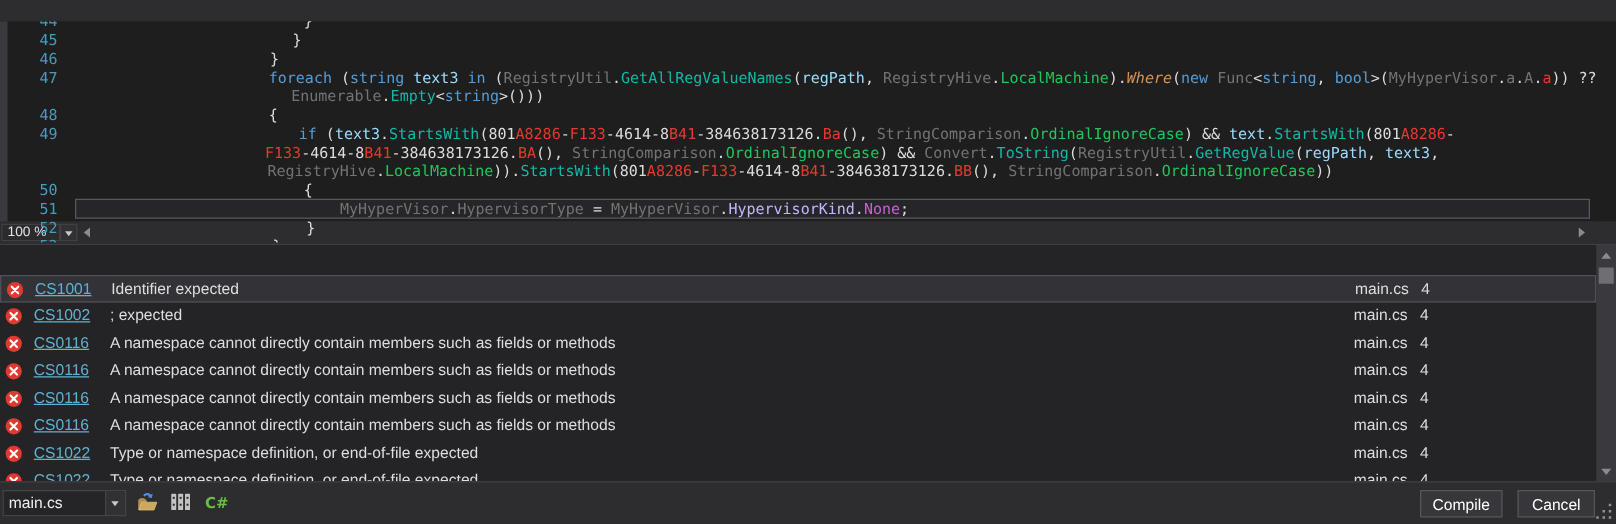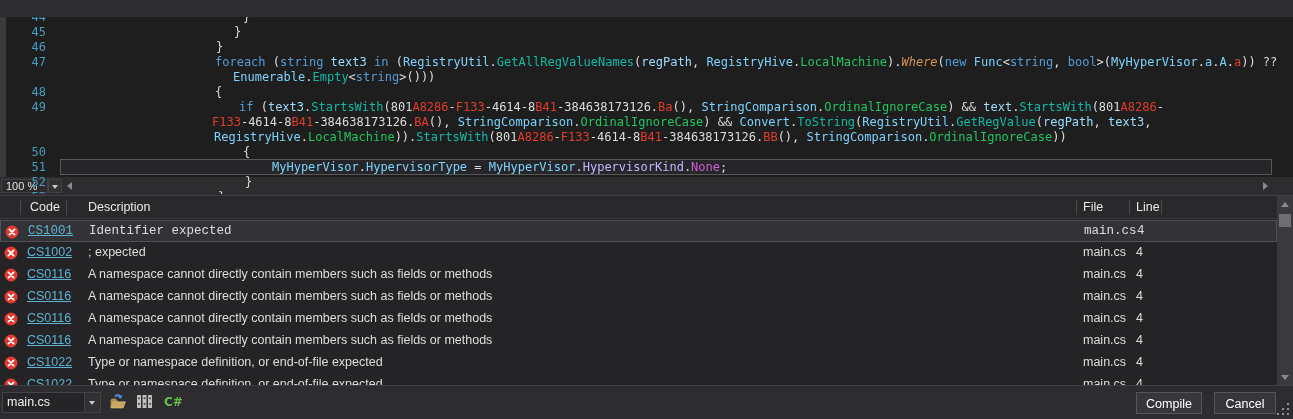--- a/index.html
+++ b/index.html
@@ -34,21 +34,21 @@
   .hscroll-track{position:absolute;left:63px;top:0;width:1214px;height:18px;background:#2D2D30;}
 
   
   .error-panel{position:absolute;left:0;top:195px;width:1293px;height:190px;background:#242427;
                border-top:1px solid #3F3F46;box-sizing:border-box;overflow:hidden;color:#DEDEDE;}
   .err-header{position:absolute;left:0;top:0;width:1277px;height:23px;background:#29292C;
               border-bottom:1px solid #3F3F46;box-sizing:border-box;font-size:12.5px;color:#E8E8E8;}
   .hdr-label{position:absolute;top:4px;}
   .hdr-sep{position:absolute;top:4px;width:1px;height:15px;background:#48484D;}
   .err-row{position:absolute;left:0;width:1277px;height:22px;font-size:12.5px;color:#DEDEDE;box-sizing:border-box;}
-  .err-row.sel{background:#333337;border:1px solid #505056;font-family:Liberation Mono, monospace;}
+  .err-row.sel{background:#333337;border:1px solid #505056;}
   .err-icon{position:absolute;left:4px;top:4px;width:14px;height:14px;}
   .err-code{position:absolute;left:27px;top:3px;color:#5FB2D2;text-decoration:underline;cursor:pointer;}
   .err-desc{position:absolute;left:88px;top:3px;}
   .err-file{position:absolute;left:1083px;top:3px;}
   .err-line{position:absolute;left:1136px;top:3px;}
 
   
   .bottom-bar{position:absolute;left:0;top:385px;width:1293px;height:34px;background:#2D2D30;
               border-top:1px solid #3F3F46;box-sizing:border-box;}
   .file-combo{position:absolute;left:2px;top:6px;width:99px;height:21px;background:#252528;
@@ -57,21 +57,21 @@
   .combo-arrow{position:absolute;right:0;top:0;width:15px;height:19px;background:#313134;border-left:1px solid #43434A;}
   .combo-arrow .ca{position:absolute;left:4px;top:8px;width:0;height:0;border-left:3px solid transparent;border-right:3px solid transparent;border-top:4px solid #C8C8C8;}
   .bb-icon{position:absolute;top:7px;}
   .csharp{color:#69BE47;font-weight:bold;font-size:12px;font-family:"DejaVu Sans",sans-serif;}
   .btn{position:absolute;top:6px;height:22px;background:#37373B;border:1px solid #55555B;
        color:#ffffff;font-size:12.5px;text-align:center;line-height:20px;box-sizing:border-box;cursor:pointer;}
   .grip{position:absolute;right:4px;bottom:4px;width:2px;height:2px;background:#909095;
         box-shadow:-5px 0 #909095,-10px 0 #909095,0 -5px #909095,-5px -5px #909095,0 -10px #909095;}
 </style>
 <style>.tk-k{color:#569CD6}
-.tk-t{color:#7dd3fc}
+.tk-t{color:#737373}
 .tk-m{color:#14b8a6}
 .tk-mi{color:#D79356}
 .tk-l{color:#9CDCFE}
 .tk-e{color:#22c55e}
 .tk-n{color:#CD5FD0}
 .tk-r{color:#E23B2E}
 .tk-p{color:#DCDCDC}
 .tk-w{color:#c4b5fd}
 .ln{color:#469CBE}</style></head>
 <body>
@@ -109,31 +109,20 @@
     <div class="zoom-arrow">
         <span class="ca"></span>
       </div>
     <div class="hscroll-track">
       <span class="tri-left" style="left:4px;top:5px;"></span>
       <span class="tri-right" style="left:1200px;top:5px;"></span>
     </div>
   </div>
 
   <div class="error-panel">
-    <div class="err-header">
-      <span class="hdr-sep" style="left:20px;"></span>
-      <span class="hdr-label" style="left:30px;">Code</span>
-      <span class="hdr-sep" style="left:66px;"></span>
-      <span class="hdr-label" style="left:88px;">Description</span>
-      <span class="hdr-sep" style="left:1076px;"></span>
-      <span class="hdr-label" style="left:1083px;">File</span>
-      <span class="hdr-sep" style="left:1129px;"></span>
-      <span class="hdr-label" style="left:1136px;">Line</span>
-      <span class="hdr-sep" style="left:1161px;"></span>
-    </div>
 
     <div id="error-rows">
         <div class="err-row sel" style="top: 24px;">
           <span class="err-icon"><svg width="14" height="14" viewBox="0 0 14 14">
               <circle cx="7" cy="7" r="6.5" fill="#E03A30"></circle>
               <path d="M4.4 4.4 L9.6 9.6 M9.6 4.4 L4.4 9.6" stroke="#FFFFFF" stroke-width="1.7" stroke-linecap="round"></path>
             </svg></span>
           <a class="err-code">CS1001</a>
           <span class="err-desc">Identifier expected</span>
           <span class="err-file">main.cs</span>

